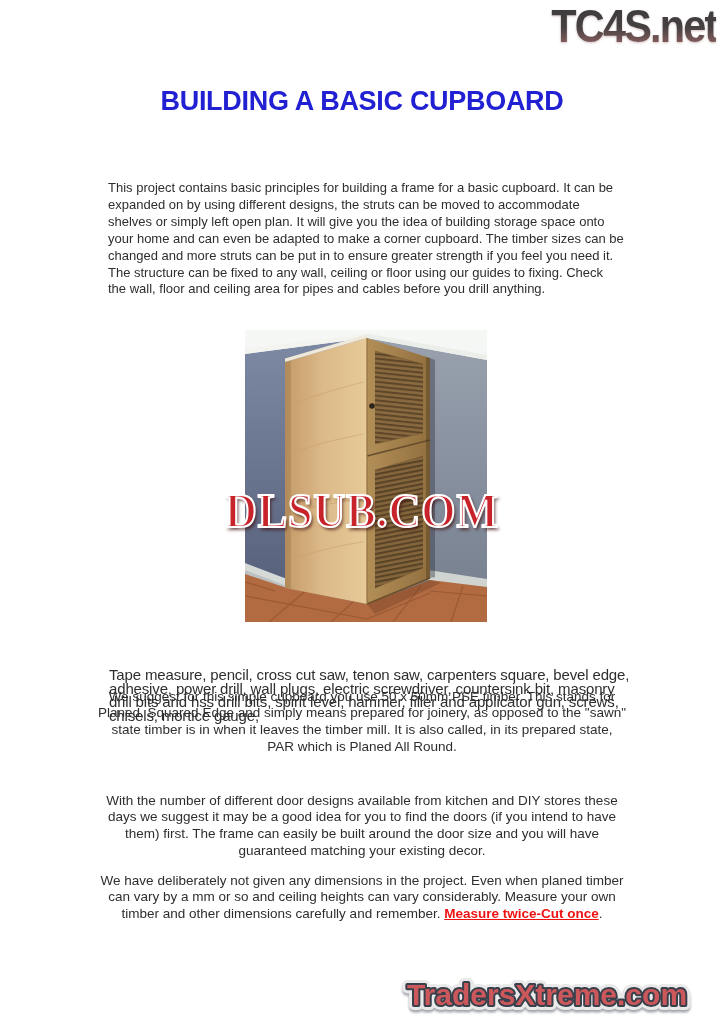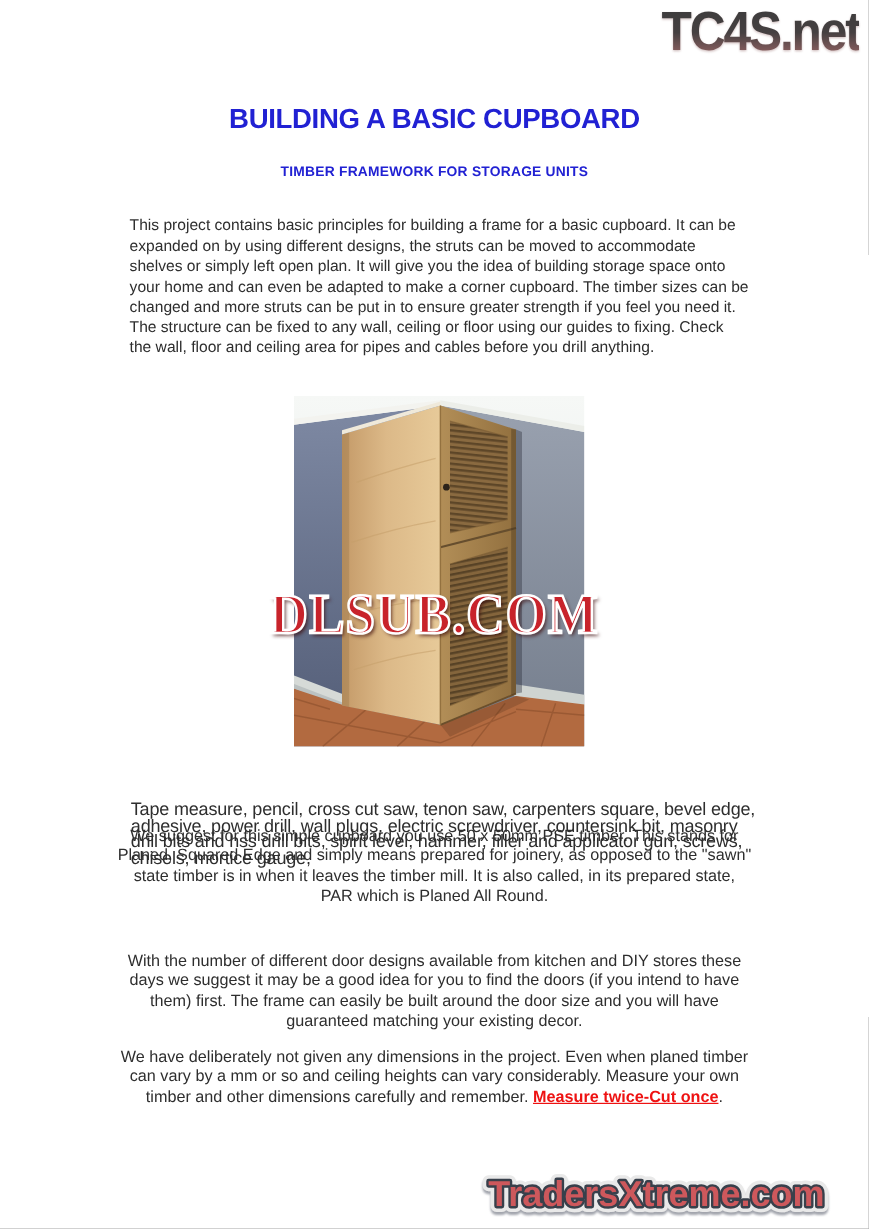--- a/index.html
+++ b/index.html
@@ -12,21 +12,21 @@
   .tc4s {
     position:absolute; top:0px; right:8px;
     font-size:46px; font-weight:bold; letter-spacing:-2px; line-height:52px;
     background:linear-gradient(180deg,#3b3b3b 0%,#454041 52%,#8a5f5f 86%,#a87e7e 100%);
     -webkit-background-clip:text; background-clip:text; color:transparent;
     transform:scaleX(.9); transform-origin:100% 50%;
     filter:drop-shadow(0 1px 1px rgba(150,110,110,.45));
   }
   .title {
     position:absolute; top:86px; left:0; right:0; margin:0;
-    text-align:center; font-size:23px; font-weight:bold;
+    text-align:center; font-size:27px; font-weight:bold;
     color:#2121d3; letter-spacing:-.3px;
   }
   .subtitle {
     position:absolute; top:138px; left:0; right:0;
     text-align:center; font-size:11.5px; font-weight:bold;
     color:#2121d3; letter-spacing:.2px;
   }
   .intro {
     position:absolute; top:167px; left:108px; width:516px;
     font-size:13px; line-height:16.9px; text-align:left;
@@ -56,21 +56,20 @@
 </style>
 </head>
 <body>
 
 <div class="page">
 
   <div class="tc4s">TC4S.net</div>
 
   <h1 class="title">BUILDING A BASIC CUPBOARD</h1>
 
-  <div class="subtitle">TIMBER FRAMEWORK FOR STORAGE UNITS</div>
 
   <p class="intro">This project contains basic principles for building a frame for a  basic cupboard. It can be expanded on by using different designs, the struts can be moved to accommodate shelves or simply left open plan. It will give you the idea of building storage space onto your home and can even be adapted to make a corner cupboard. The timber sizes can be changed and more struts can be put in to ensure greater strength if you feel you need it. The structure can be fixed to any wall, ceiling or floor using our guides to fixing. Check the wall, floor and ceiling area for pipes and cables before you drill anything.</p>
 
   <div class="photo-wrap">
     <svg viewBox="0 0 242 292">
       <defs>
         <linearGradient id="ceil" x1="0" y1="0" x2="0" y2="1">
           <stop offset="0" stop-color="#f6f8f6"></stop>
             <stop offset="1" stop-color="#dfe6e6"></stop>
         </linearGradient>

